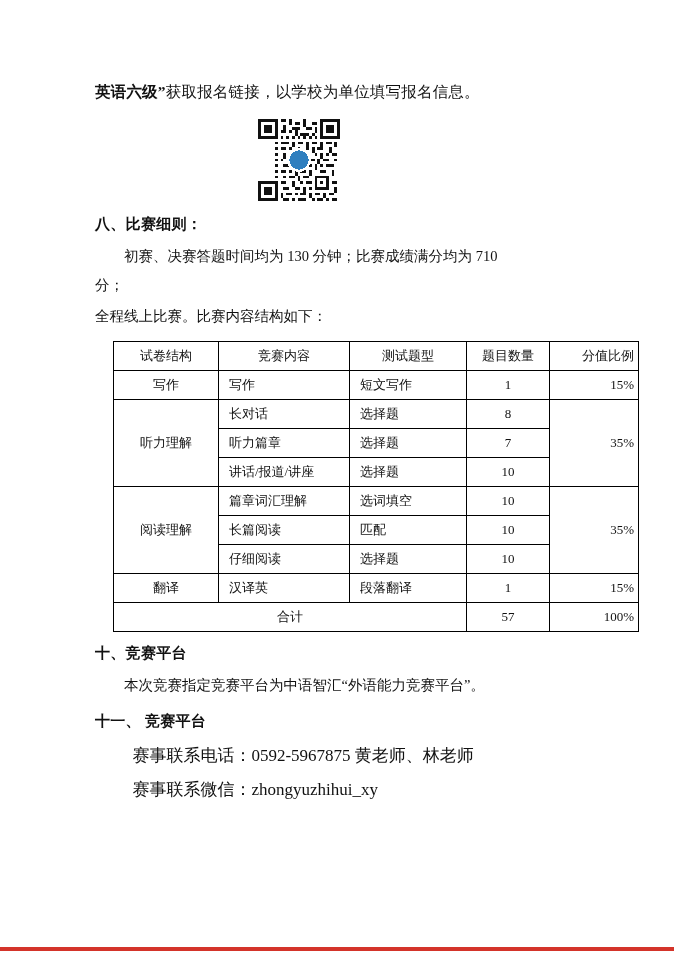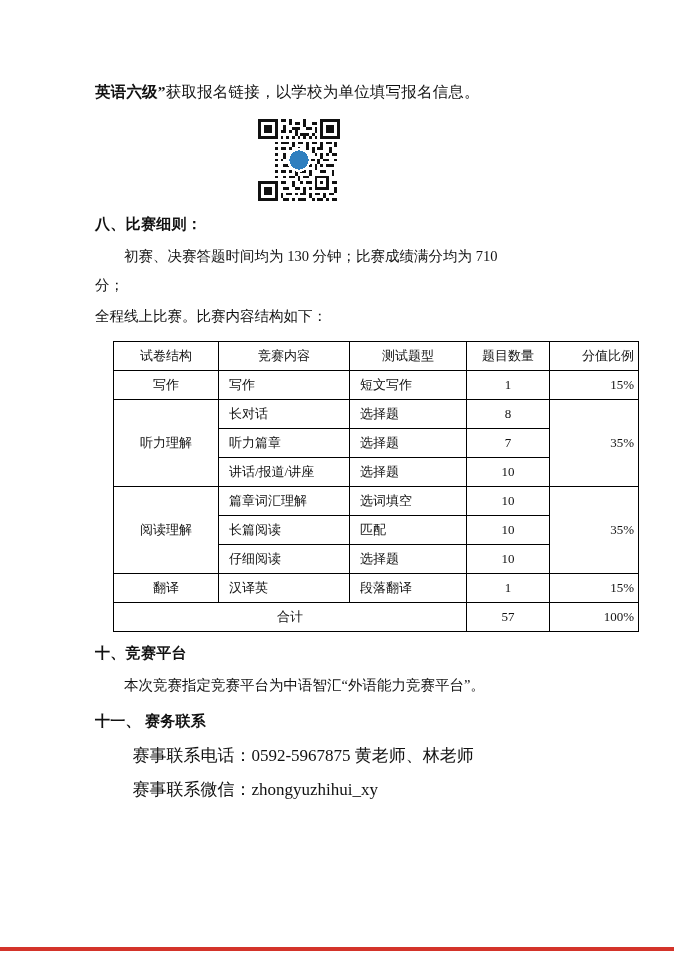--- a/index.html
+++ b/index.html
@@ -318,18 +318,18 @@
         <td class="c-count">57</td>
         <td class="c-ratio">100%</td>
       </tr>
     </tbody>
   </table>
 
 
   <h3 class="section-heading">十、竞赛平台</h3>
   <p class="para">本次竞赛指定竞赛平台为中语智汇“外语能力竞赛平台”。</p>
 
-  <h3 class="section-heading">十一、  赛务联系</h3>
+  <h3 class="section-heading">十一、  竞赛平台</h3>
   <p class="contact-line">赛事联系电话：0592-5967875   黄老师、林老师</p>
   <p class="contact-line">赛事联系微信：zhongyuzhihui_xy</p>
 
   <div class="footer-rule" style="background: rgb(212, 52, 42);"></div>
 </div>
 
 </body></html>

